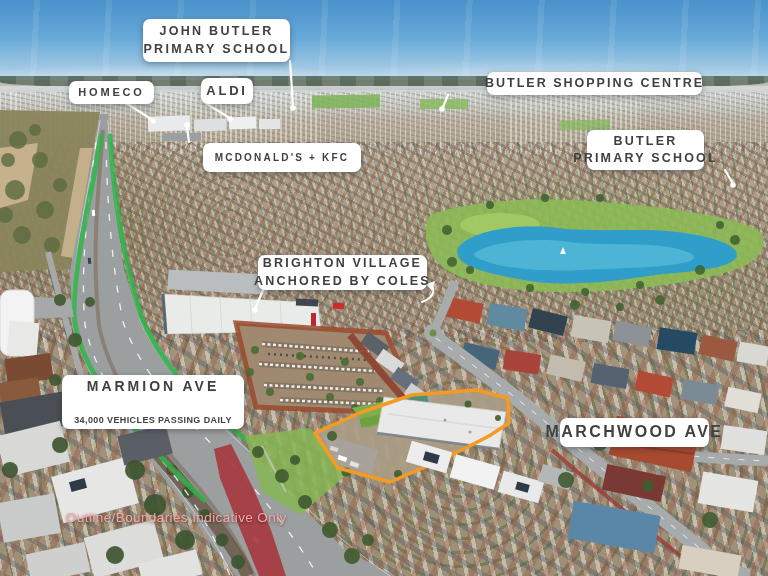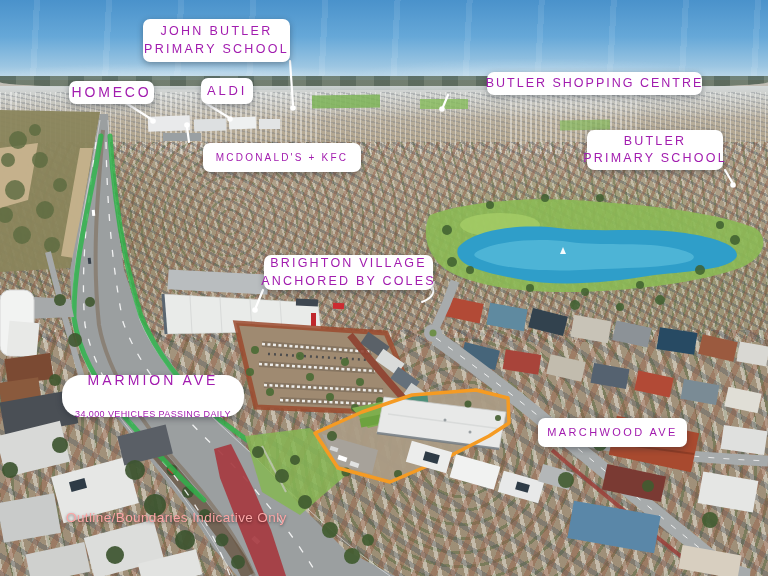--- a/index.html
+++ b/index.html
@@ -40,34 +40,34 @@
       repeating-radial-gradient(circle at 30% 40%, rgba(82,102,56,.45) 0 2px, transparent 2px 11px);}
   .tex-near{top:330px;bottom:0;opacity:.9;
     background:
       repeating-linear-gradient(115deg, rgba(148,84,60,.38) 0 6px, transparent 6px 17px),
       repeating-linear-gradient(32deg, rgba(70,82,94,.36) 0 5px, transparent 5px 15px),
       repeating-linear-gradient(78deg, rgba(242,240,232,.5) 0 4px, transparent 4px 13px),
       repeating-radial-gradient(circle at 60% 50%, rgba(72,97,52,.45) 0 3px, transparent 3px 14px);}
   svg.paint{position:absolute;left:0;top:0;}
 
   
-  .callout{position:absolute;background:#fff;border-radius:7px;color:#a21caf;font-weight:normal;
+  .callout{position:absolute;background:#fff;border-radius:7px;color:#404040;font-weight:bold;
     text-align:center;display:flex;flex-direction:column;justify-content:center;align-items:center;
     box-shadow:0 2px 6px rgba(25,35,45,.38);letter-spacing:2.4px;font-size:13px;line-height:1.38;}
   .callout span{display:block;white-space:nowrap;}
   .c-jbps{left:143px;top:19px;width:147px;height:43px;font-size:12.5px;letter-spacing:2.3px;}
-  .c-homeco{left:69px;top:81px;width:85px;height:23px;font-size:14px;letter-spacing:2.8px;}
+  .c-homeco{left:69px;top:81px;width:85px;height:23px;font-size:11px;letter-spacing:2.8px;}
   .c-aldi{left:178px;top:78px;width:52px;height:26px;font-size:13px;letter-spacing:2.8px;margin-left:23px;}
   .c-mcd{left:187px;top:143px;width:158px;height:29px;font-size:10px;letter-spacing:2.2px;margin-left:16px;}
   .c-bsc{left:443px;top:72px;width:215px;height:23px;font-size:12.5px;letter-spacing:2px;margin-left:44px;}
-  .c-bps{left:587px;top:130px;width:136px;height:40px;font-size:12.5px;letter-spacing:2.2px;}
-  .c-brighton{left:264px;top:255px;width:169px;height:35px;font-size:12.5px;letter-spacing:2.2px;}
-  .c-marmion{left:62px;top:375px;width:182px;height:42px;font-size:14px;letter-spacing:3px;border-radius:19px;}
+  .c-bps{left:587px;top:130px;width:117px;height:40px;font-size:12.5px;letter-spacing:2.2px;}
+  .c-brighton{left:258px;top:255px;width:169px;height:35px;font-size:12.5px;letter-spacing:2.2px;}
+  .c-marmion{left:62px;top:375px;width:182px;height:54px;font-size:14px;letter-spacing:3px;}
   .c-marmion .sub{font-size:9px;letter-spacing:.4px;margin-top:18px;}
-  .c-marchwood{left:538px;top:418px;width:149px;height:29px;font-size:11px;letter-spacing:2.4px;}
+  .c-marchwood{left:560px;top:418px;width:149px;height:29px;font-size:16px;letter-spacing:2.4px;}
   .footnote{position:absolute;left:66px;top:510px;color:#fca5a5;font-size:13.5px;font-weight:400;
     letter-spacing:.4px;text-shadow:0 1px 3px rgba(0,0,0,.55);}
 </style>
 </head>
 <body>
 
 <div class="scene">
 
   <div class="layer sky"></div>
   <div class="layer clouds"></div>

